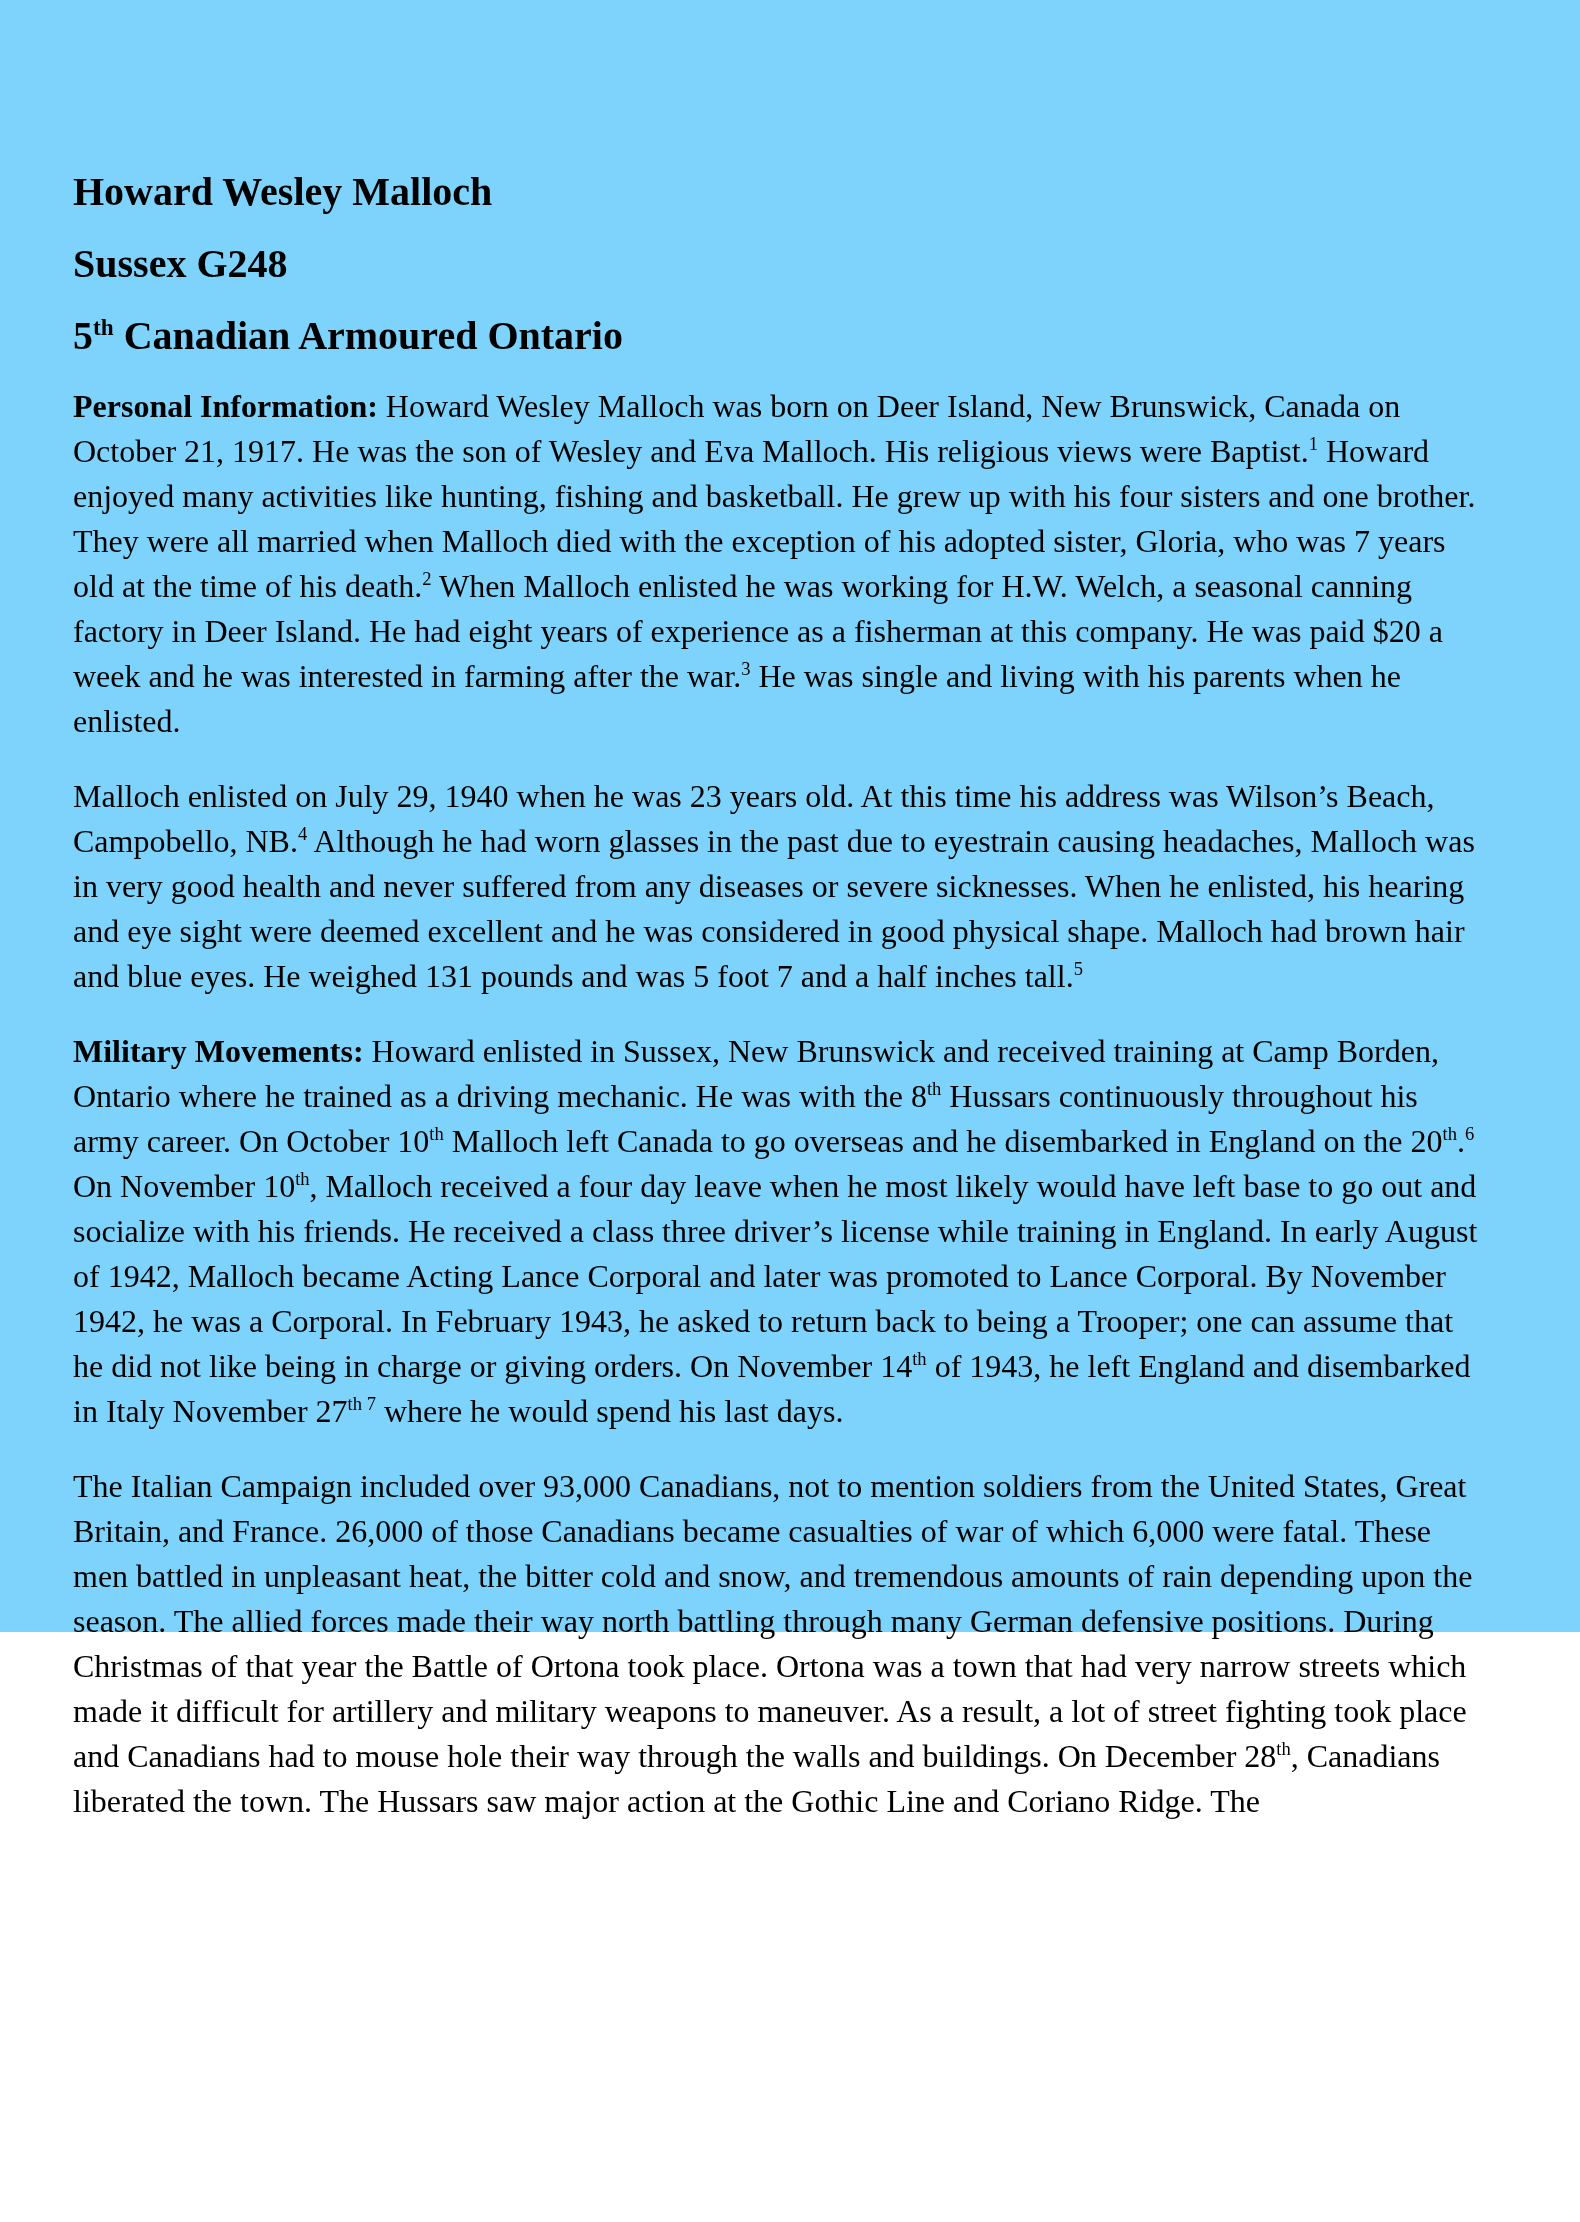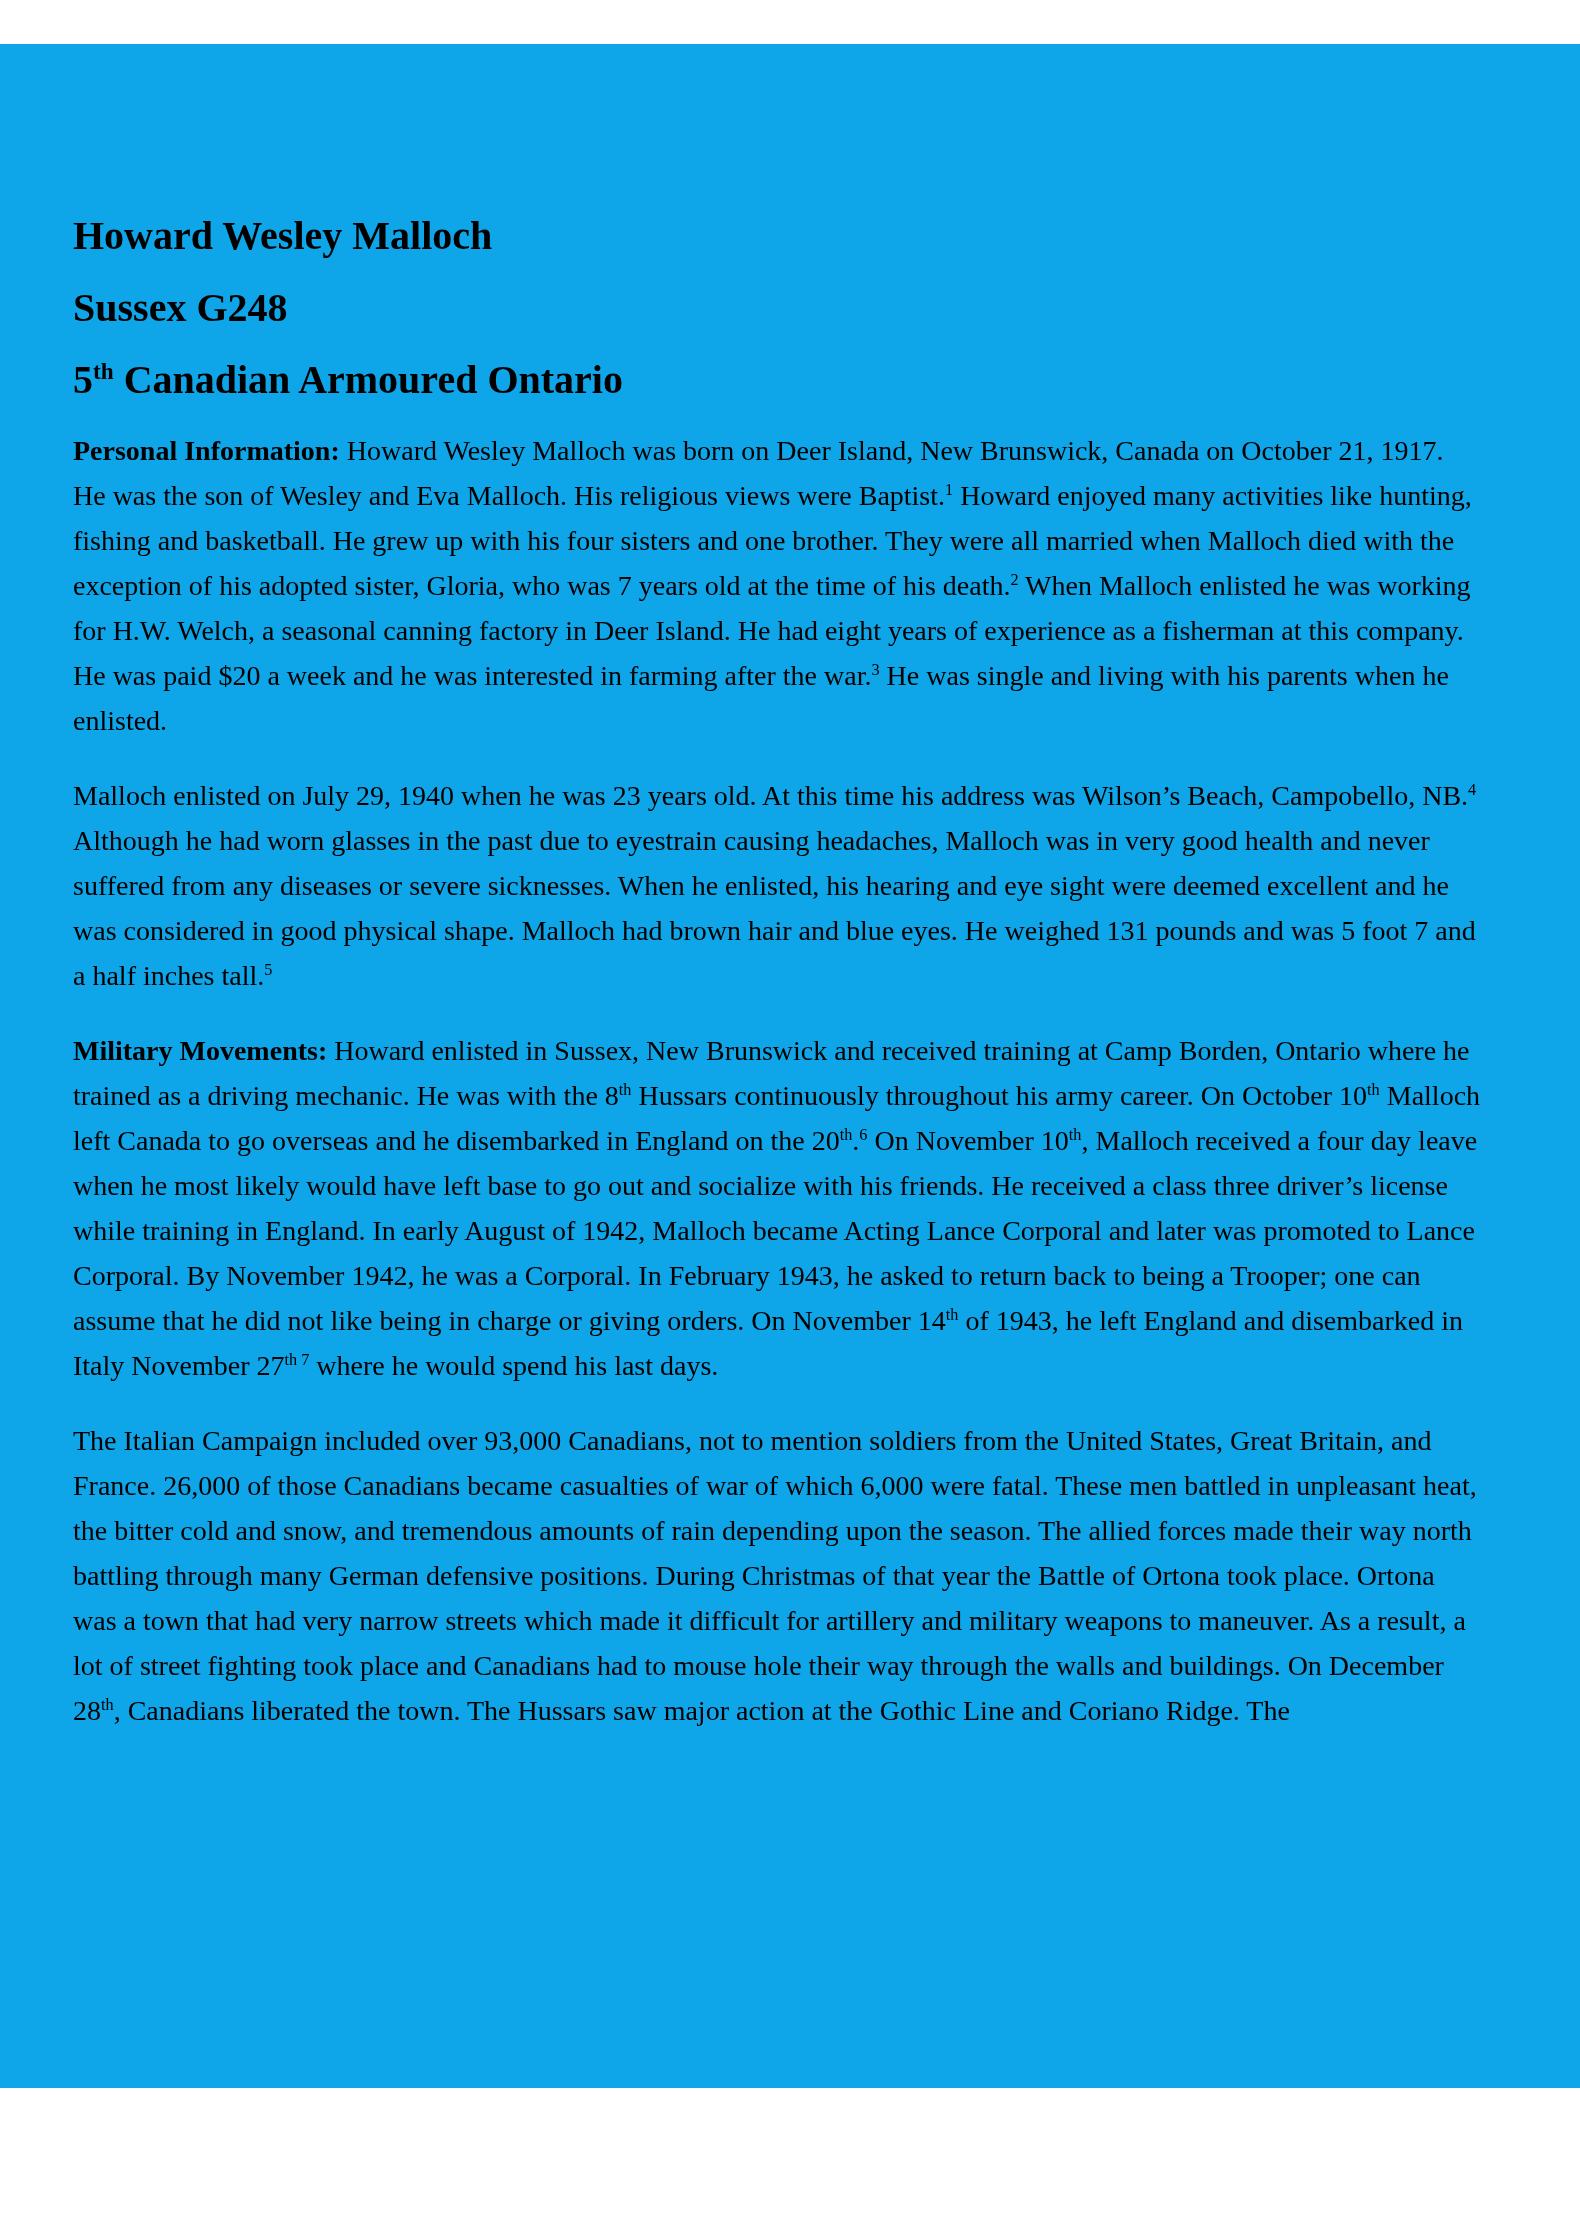--- a/index.html
+++ b/index.html
@@ -5,35 +5,34 @@
   html, body { margin: 0; padding: 0; }
   body {
     width: 1580px;
     height: 2222px;
     background: #ffffff;
     overflow: hidden;
   }
   .page {
     box-sizing: border-box;
     width: 1580px;
-    height: 2044px;
-    background: #0ea5e9;
+    height: 1632px;
+    background: #7dd3fc;
     color: #000000;
     padding: 168px 97px 0 73px;
     font-family: "Liberation Serif", "DejaVu Serif", serif;
-    margin-top: 44px;
   }
   .hd {
     font-size: 40px;
     font-weight: bold;
     line-height: 48px;
     margin: 0 0 24px 0;
   }
   .para {
-    font-size: 28px;
+    font-size: 32px;
     line-height: 45px;
     margin: 0 0 30px 0;
     text-align: left;
   }
   .para strong { font-weight: bold; }
   sup {
     font-size: 0.58em;
     line-height: 0;
     vertical-align: super;
   }

